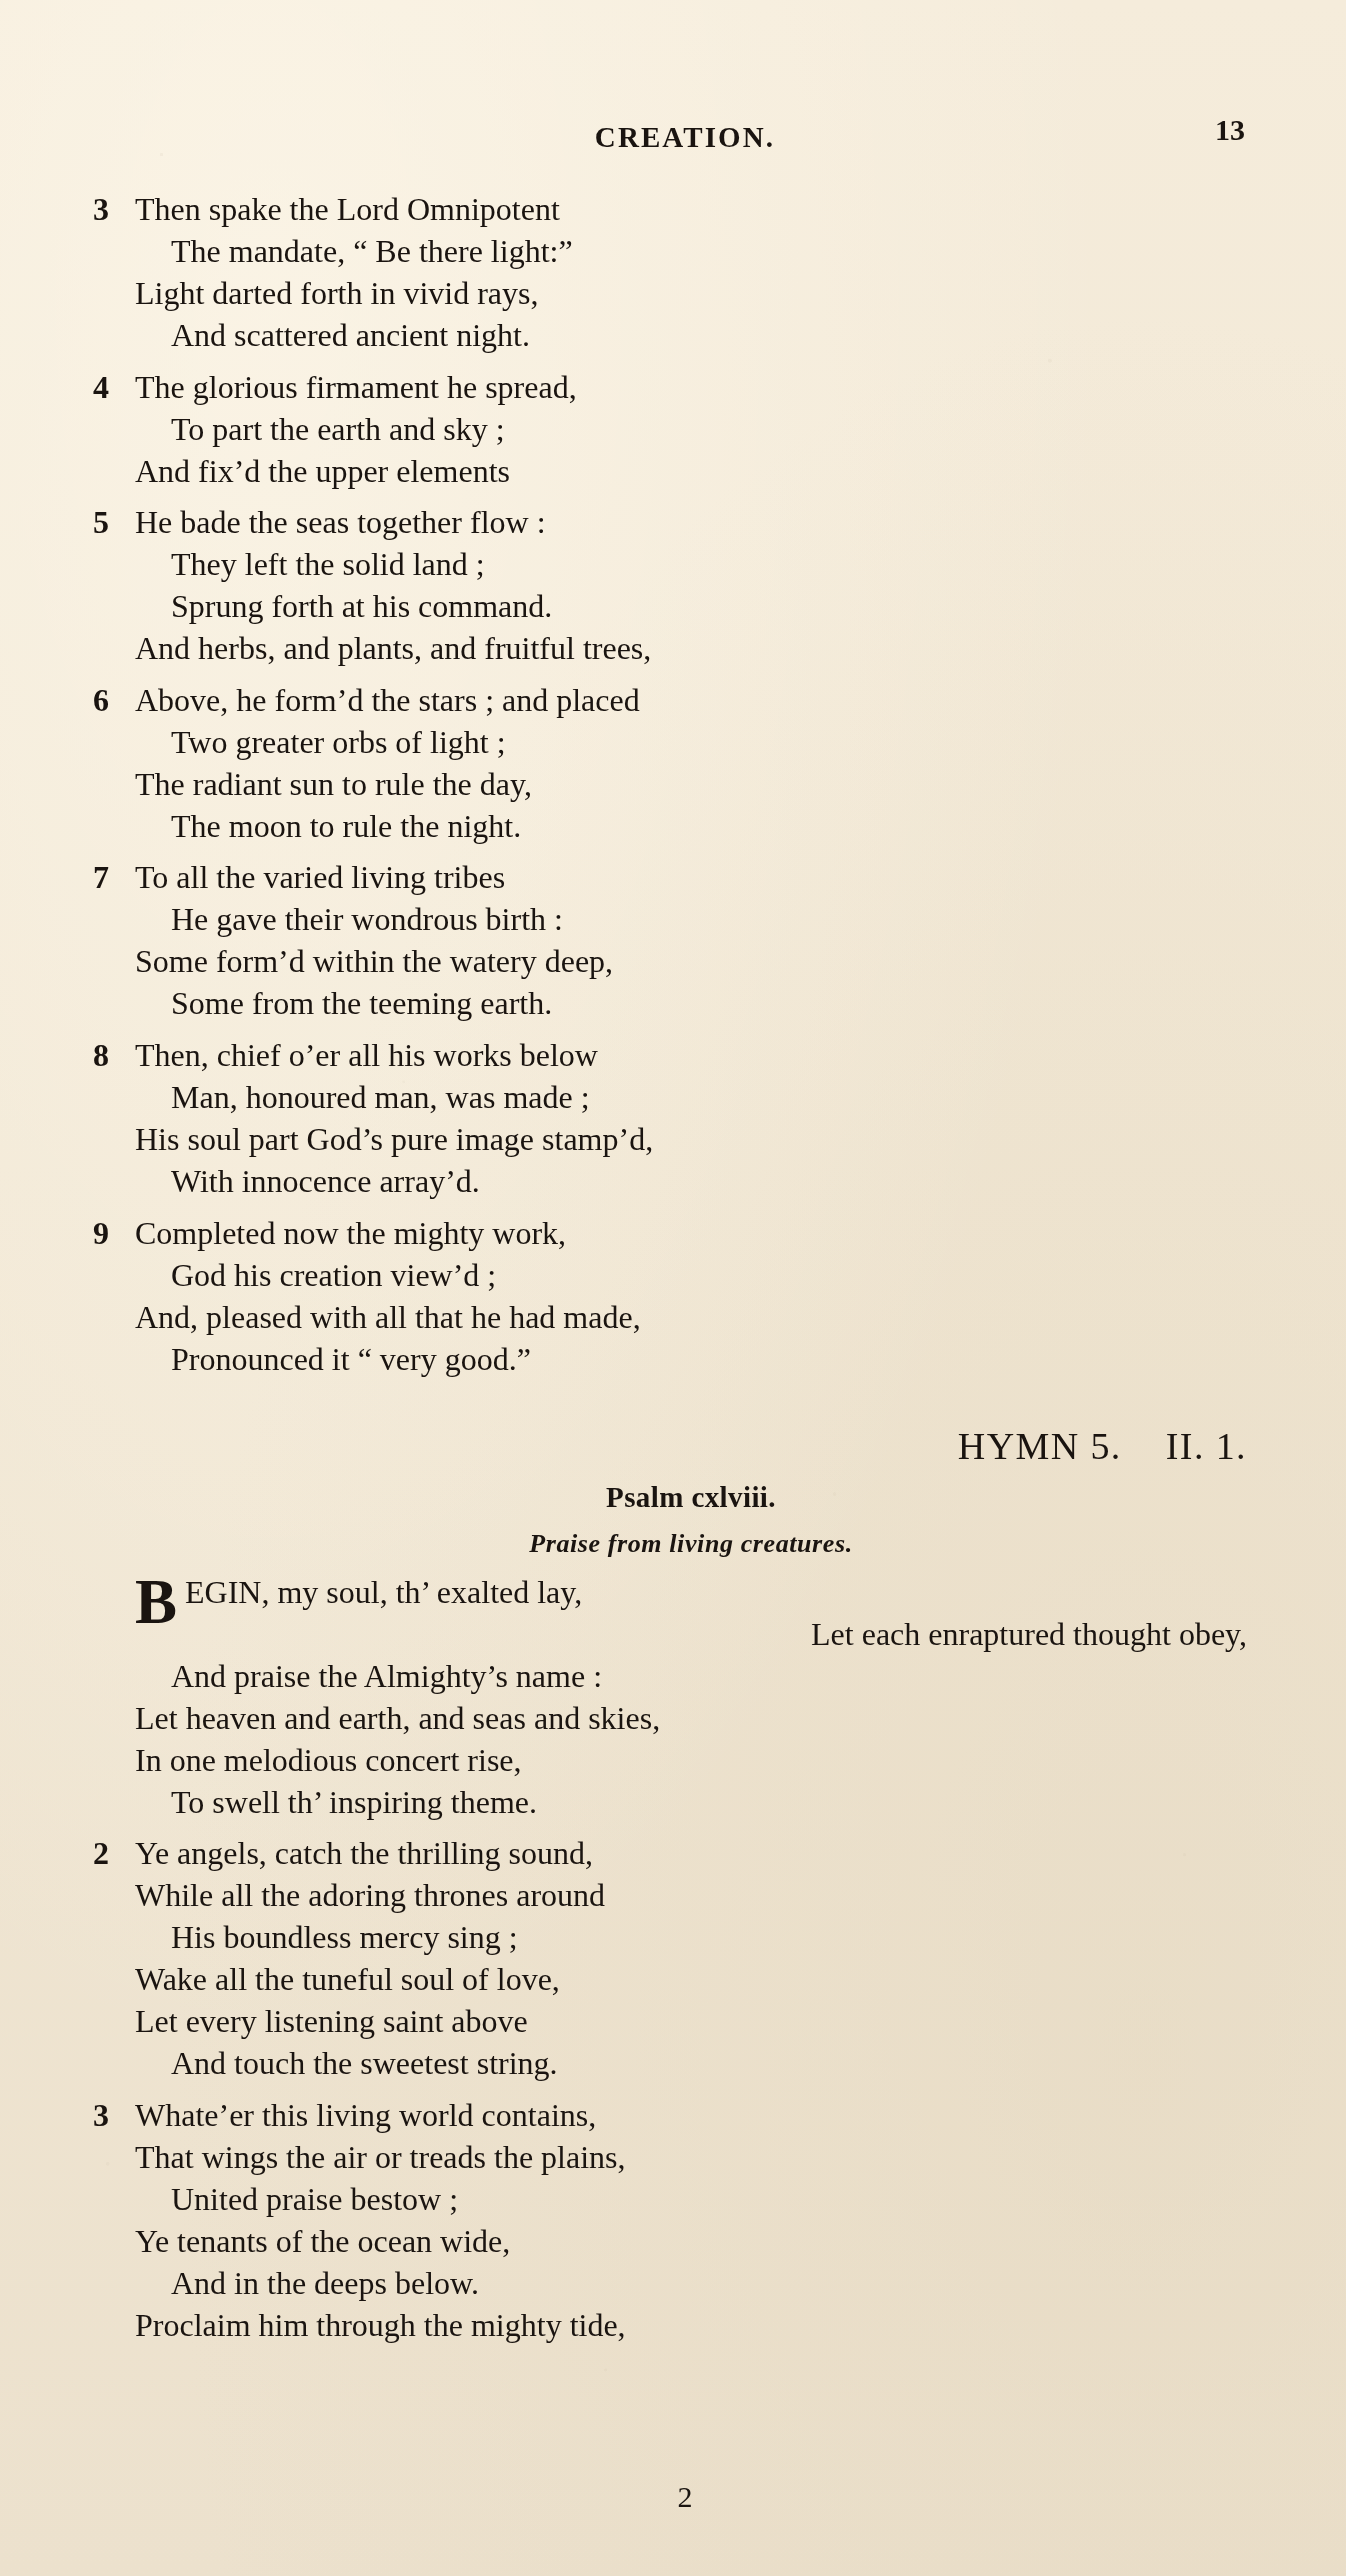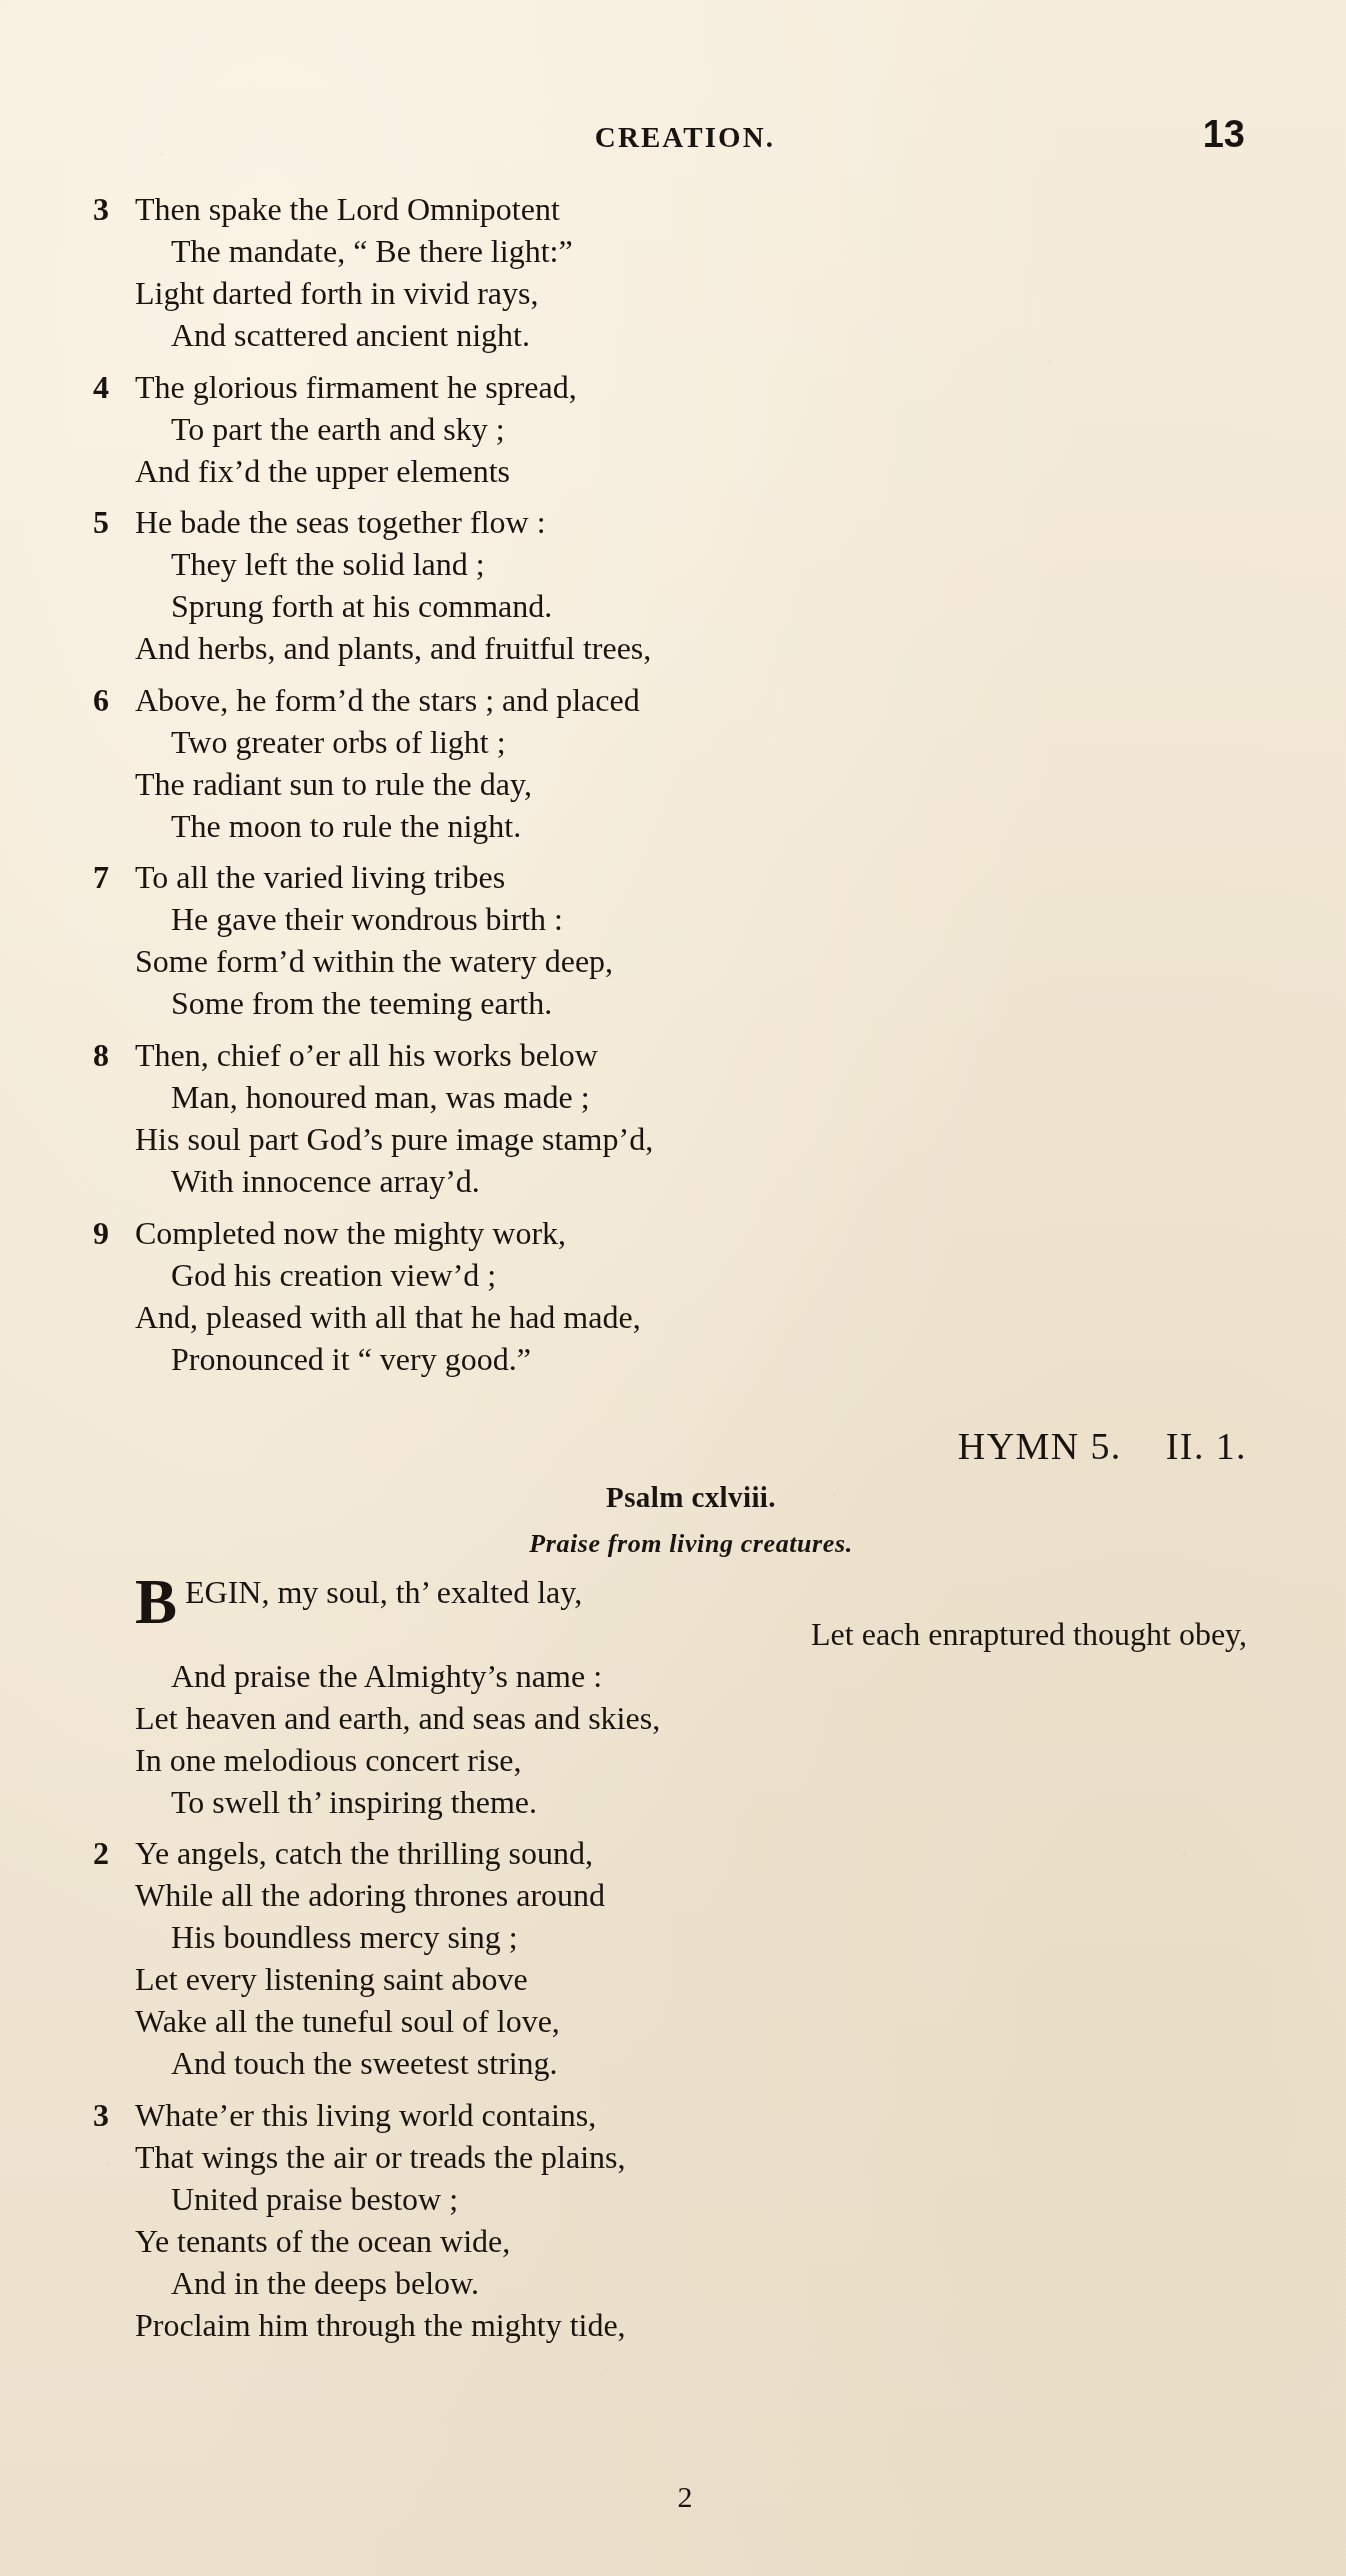--- a/index.html
+++ b/index.html
@@ -54,23 +54,23 @@
     text-align: center;
     font-size: 29px;
     letter-spacing: 2.1px;
     font-weight: 700;
     font-variant: small-caps;
   }
   .folio {
     position: absolute;
     top: 113px;
     right: 113px;
-    font-size: 38px;
-    font-weight: 700;
-    font-family: Liberation Sans, sans-serif;
+    font-size: 30px;
+    font-weight: 700;
+    font-family: Liberation Serif, serif;
   }
 
   
   .body {
     position: absolute;
     top: 188px;
     left: 123px;
     width: 1112px;
   }
   .stanza {
@@ -205,22 +205,22 @@
         <div class="line dc-line2">Let each enraptured thought obey,</div>
         <div class="line i1">And praise the Almighty’s name :</div>
         <div class="line im">Let heaven and earth, and seas and skies,</div>
         <div class="line im">In one melodious concert rise,</div>
         <div class="line i1">To swell th’ inspiring theme.</div>
       </div>
       <div class="stanza">
         <div class="line i0">Ye angels, catch the thrilling sound,<span class="num">2</span></div>
         <div class="line im">While all the adoring thrones around</div>
         <div class="line i1">His boundless mercy sing ;</div>
+        <div class="line im">Wake all the tuneful soul of love,</div>
         <div class="line im">Let every listening saint above</div>
-        <div class="line im">Wake all the tuneful soul of love,</div>
         <div class="line i1">And touch the sweetest string.</div>
       </div>
       <div class="stanza">
         <div class="line i0">Whate’er this living world contains,<span class="num">3</span></div>
         <div class="line im">That wings the air or treads the plains,</div>
         <div class="line i1">United praise bestow ;</div>
         <div class="line im">Ye tenants of the ocean wide,</div>
         <div class="line i1">And in the deeps below.</div>
         <div class="line im">Proclaim him through the mighty tide,</div>
       </div>

